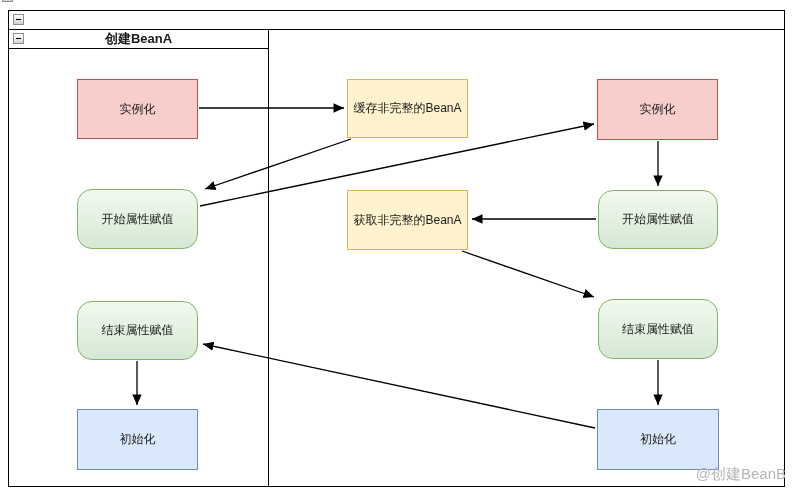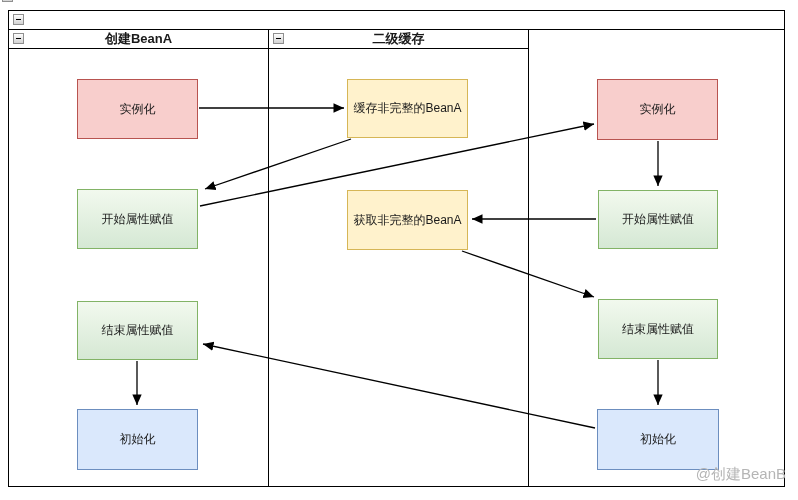--- a/index.html
+++ b/index.html
@@ -42,20 +42,21 @@
   .box{
     position:absolute;box-sizing:border-box;
     display:flex;align-items:center;justify-content:center;
     font-size:12px;text-align:center;line-height:1.2;
     border:1px solid #999;
   }
   .box.red{background:var(--node-red-fill,#f8cecc);border-color:var(--node-red-stroke,#b85450);}
   .box.green{
     background:linear-gradient(180deg,var(--node-green-fill-top,#f2f9ee) 0%,var(--node-green-fill-bottom,#d5e8d4) 100%);
     border-color:var(--node-green-stroke,#82b366);
+    border-radius:15px;
   }
   .box.yellow{background:var(--node-yellow-fill,#fff2cc);border-color:var(--node-yellow-stroke,#d6b656);}
   .box.blue{background:var(--node-blue-fill,#dae8fc);border-color:var(--node-blue-stroke,#6c8ebf);}
   
   .edges{position:absolute;left:0;top:0;width:798px;height:500px;pointer-events:none;}
   .edges line{stroke:var(--line,#000);stroke-width:1.3;}
   
   .watermark{
     position:absolute;right:12px;top:465px;
     font-size:15px;color:var(--watermark,#b5b5b5);
@@ -77,29 +78,20 @@
         <div class="minus"></div>
       </div>
     </div>
     <div class="lanes">
       <div class="lane lane-a">
         <div class="lane-header">
           <div class="collapse">
             <div class="minus"></div>
           </div>
           <span>创建BeanA</span>
-        </div>
-        <div class="lane-body"></div>
-      </div>
-      <div class="lane lane-cache">
-        <div class="lane-header">
-          <div class="collapse">
-            <div class="minus"></div>
-          </div>
-          <span>二级缓存</span>
         </div>
         <div class="lane-body"></div>
       </div>
     </div>
   </div>
 
   <div class="box red" style="left:77px;top:79px;width:121px;height:60px;">实例化</div>
   <div class="box green" style="left:77px;top:189px;width:121px;height:60px;">开始属性赋值</div>
   <div class="box green" style="left:77px;top:301px;width:121px;height:59px;">结束属性赋值</div>
   <div class="box blue" style="left:77px;top:409px;width:121px;height:61px;">初始化</div>

